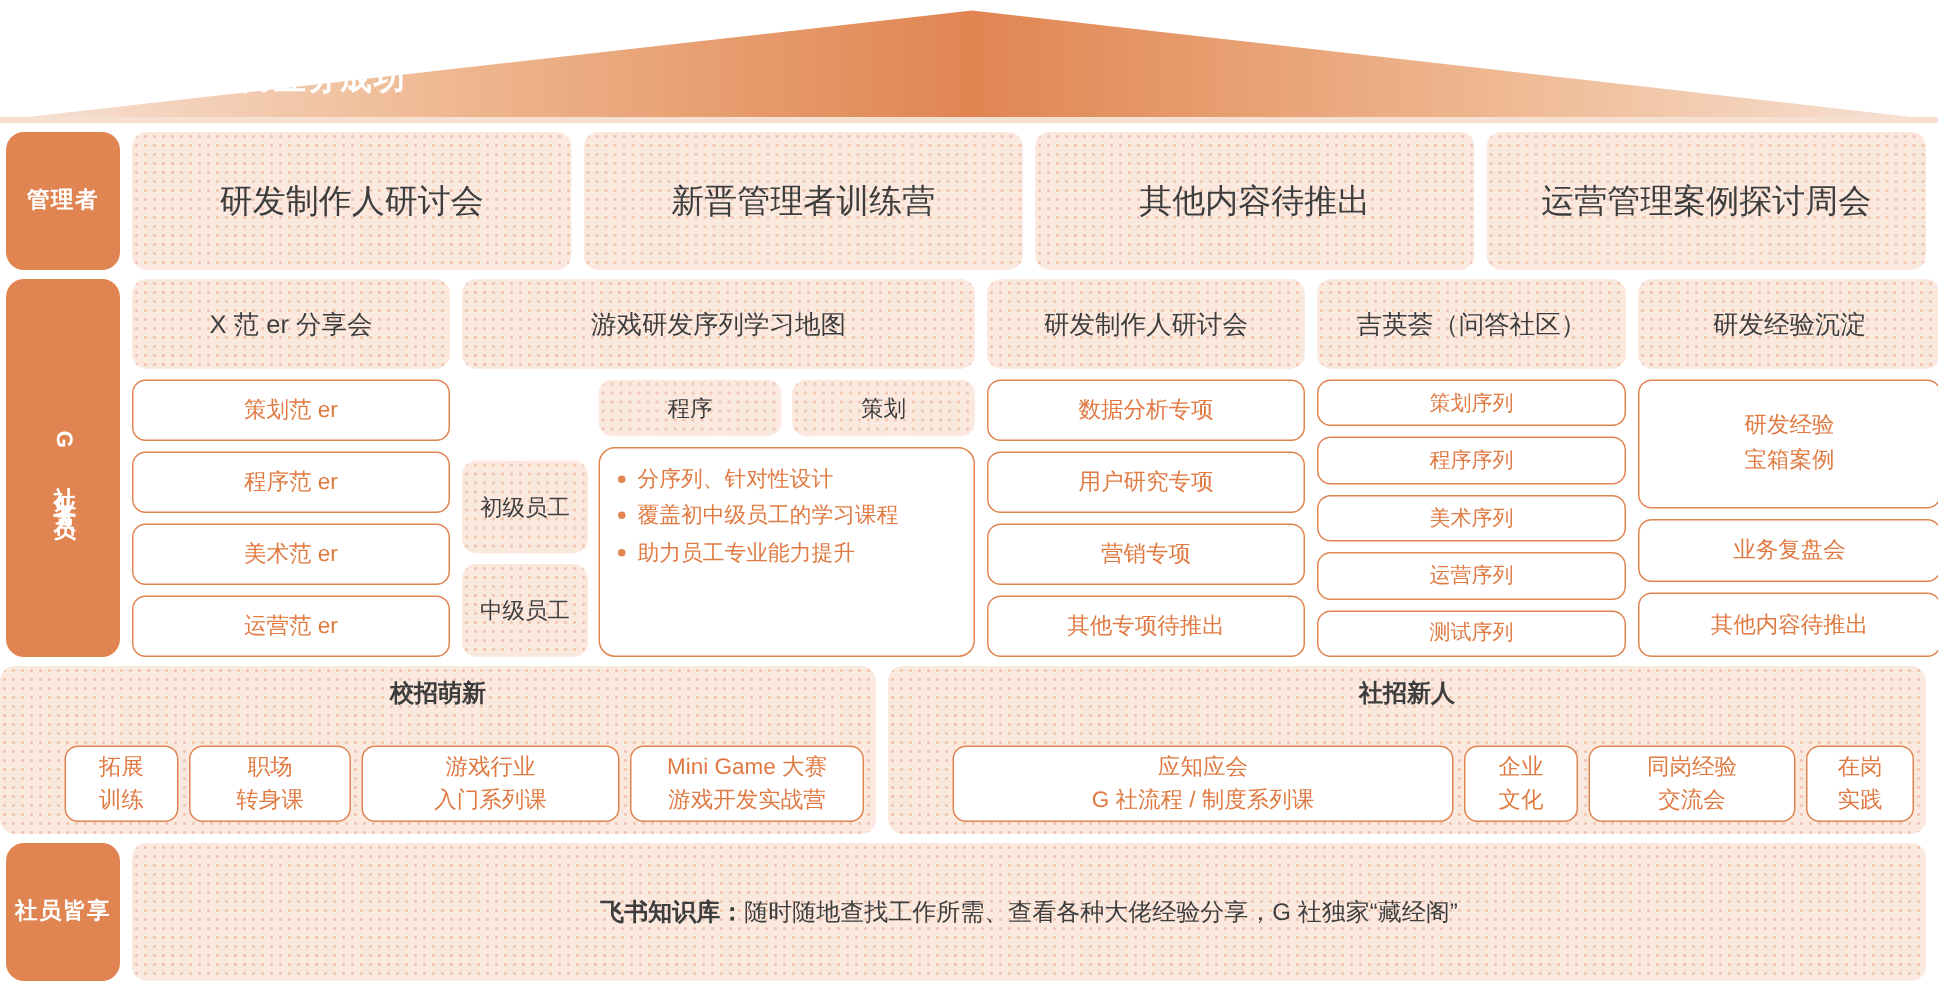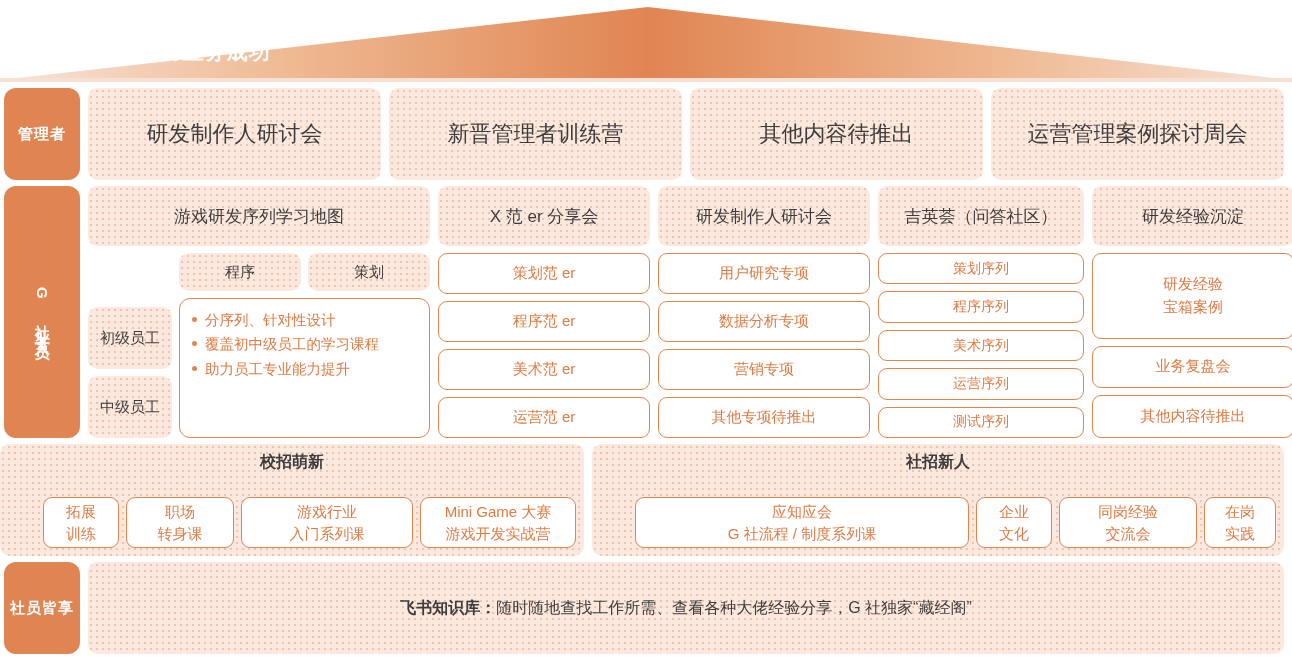--- a/index.html
+++ b/index.html
@@ -150,20 +150,30 @@
         <div class="card dot">研发制作人研讨会</div>
         <div class="card dot">新晋管理者训练营</div>
         <div class="card dot">其他内容待推出</div>
         <div class="card dot">运营管理案例探讨周会</div>
       </div>
     </div>
 
     <div class="row r2">
       <div class="rowlabel vertical">G 社业务人员</div>
       <div class="rowbody">
+
+        <div class="col colB">
+          <div class="colhead dot">X 范 er 分享会</div>
+          <div class="listcol">
+            <div class="pill">策划范 er</div>
+            <div class="pill">程序范 er</div>
+            <div class="pill">美术范 er</div>
+            <div class="pill">运营范 er</div>
+          </div>
+        </div>
 
         <div class="col colA">
           <div class="colhead dot">游戏研发序列学习地图</div>
           <div class="colA-body">
             <div class="levels">
               <div class="lvl-spacer"></div>
               <div class="lvl dot">初级员工</div>
               <div class="lvl dot">中级员工</div>
             </div>
             <div class="colA-right">
@@ -175,35 +185,25 @@
                 <ul>
                   <li>分序列、针对性设计</li>
                   <li>覆盖初中级员工的学习课程</li>
                   <li>助力员工专业能力提升</li>
                 </ul>
               </div>
             </div>
           </div>
         </div>
 
-        <div class="col colB">
-          <div class="colhead dot">X 范 er 分享会</div>
-          <div class="listcol">
-            <div class="pill">策划范 er</div>
-            <div class="pill">程序范 er</div>
-            <div class="pill">美术范 er</div>
-            <div class="pill">运营范 er</div>
-          </div>
-        </div>
-
         <div class="col colC">
           <div class="colhead dot">研发制作人研讨会</div>
           <div class="listcol">
+            <div class="pill">数据分析专项</div>
             <div class="pill">用户研究专项</div>
-            <div class="pill">数据分析专项</div>
             <div class="pill">营销专项</div>
             <div class="pill">其他专项待推出</div>
           </div>
         </div>
 
         <div class="col colD">
           <div class="colhead dot">吉英荟（问答社区）</div>
           <div class="listcol five">
             <div class="pill">策划序列</div>
             <div class="pill">程序序列</div>

